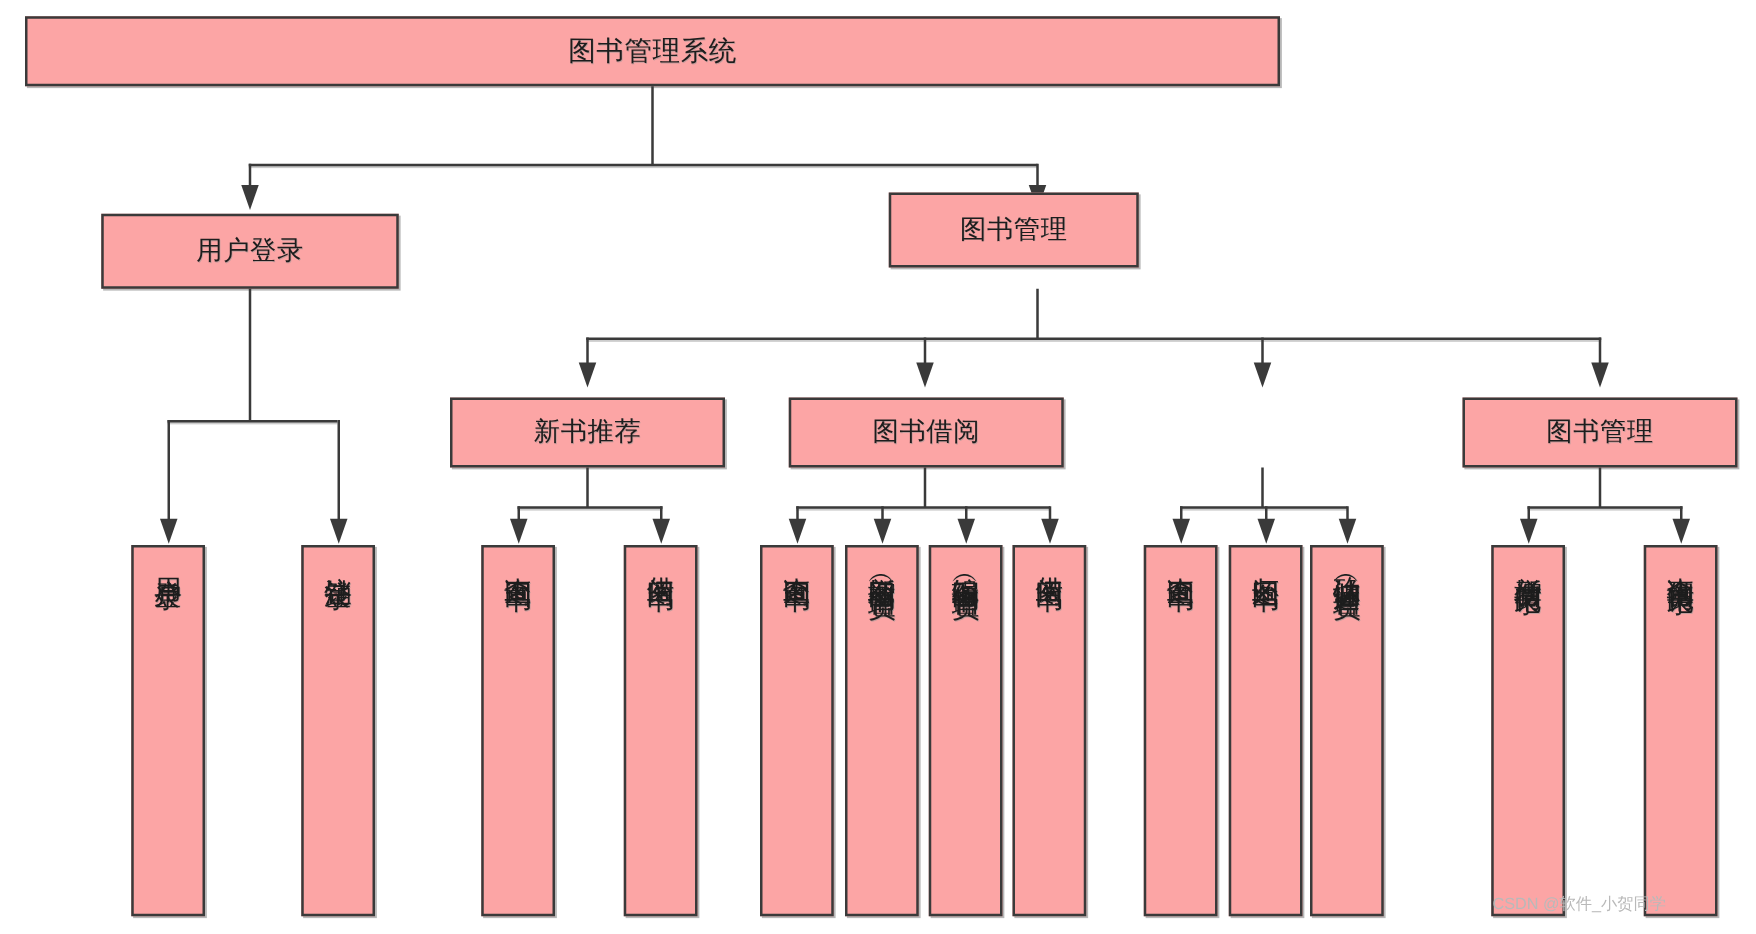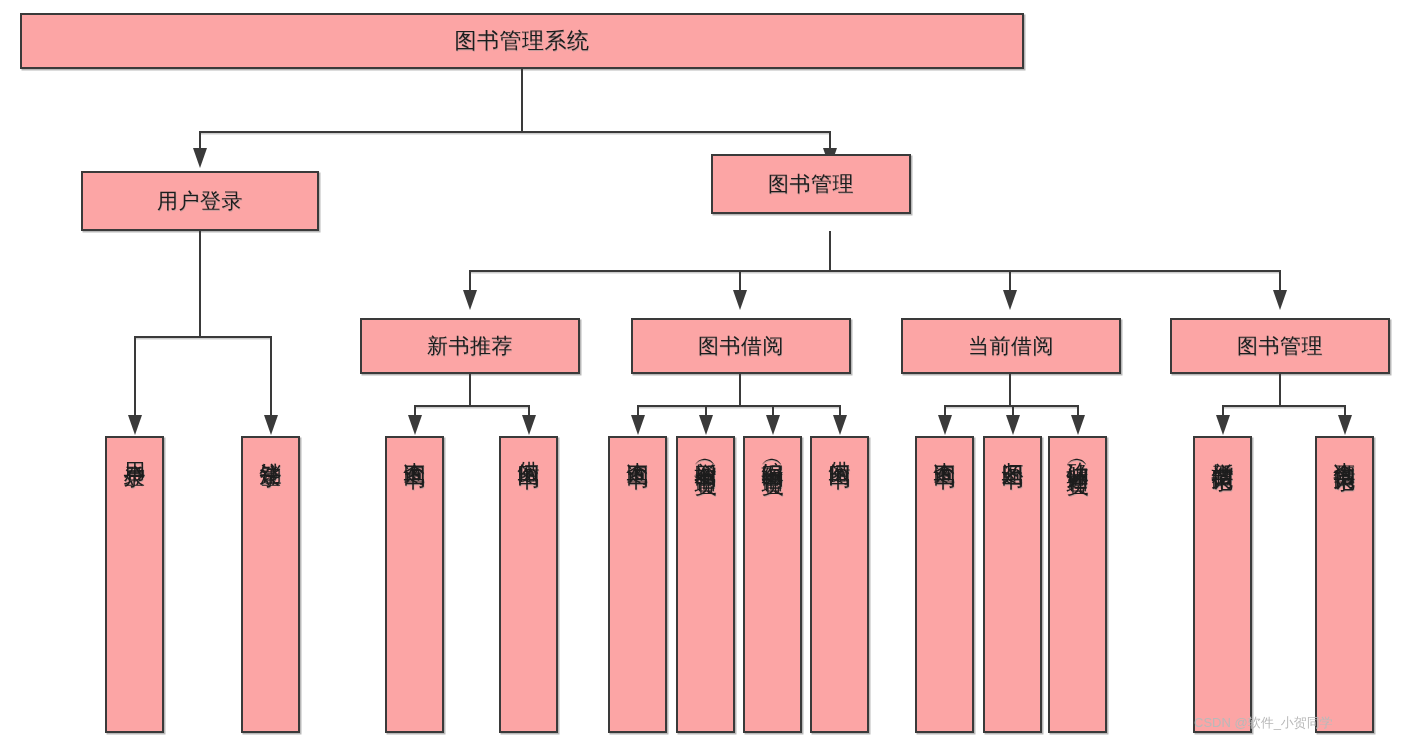--- a/index.html
+++ b/index.html
@@ -103,23 +103,20 @@
 
   <div class="line vline" style="left:1279px;top:270px;width:2px;height:22px;"></div>
   <div class="arrow" style="left:1273px;top:290px;"></div>
 
   <div class="node h" style="left:360px;top:318px;width:220px;height:56px;">
     <span class="label">新书推荐</span>
   </div>
   <div class="node h" style="left:631px;top:318px;width:220px;height:56px;">
     <span class="label">图书借阅</span>
   </div>
-  <div class="node h" style="left:901px;top:318px;width:220px;height:56px;">
-    <span class="label">当前借阅</span>
-  </div>
   <div class="node h" style="left:1170px;top:318px;width:220px;height:56px;">
     <span class="label">图书管理</span>
   </div>
 
   <div class="line vline" style="left:199px;top:231px;width:2px;height:106px;"></div>
   <div class="line hline" style="left:134px;top:336px;width:136px;height:2px;"></div>
   <div class="line vline" style="left:134px;top:336px;width:2px;height:82px;"></div>
   <div class="arrow" style="left:128px;top:415px;"></div>
   <div class="line vline" style="left:270px;top:336px;width:2px;height:82px;"></div>
   <div class="arrow" style="left:264px;top:415px;"></div>

